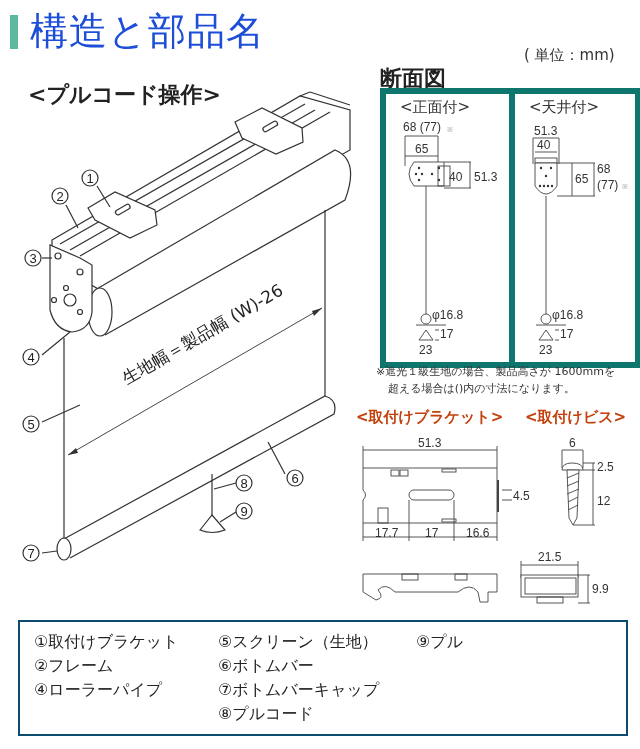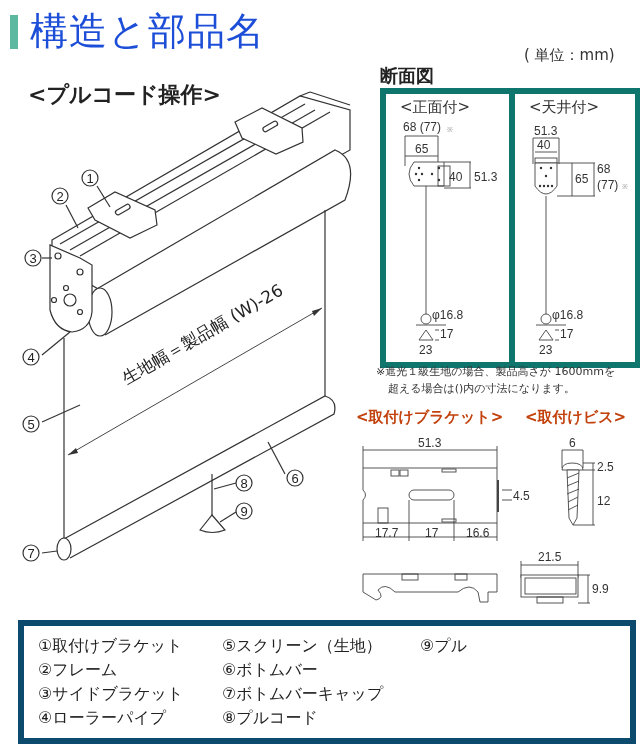--- a/index.html
+++ b/index.html
@@ -2,27 +2,27 @@
 <html><head>
   <meta charset="utf-8">
   <style>
     html, body { margin: 0; padding: 0; background: #ffffff; }
     body { width: 640px; height: 749px; position: relative; overflow: hidden; font-family: "DejaVu Sans", sans-serif; color: #222; }
     .abs { position: absolute; }
     .title-bar { left: 10px; top: 15px; width: 8px; height: 34px; background: #5cb99f; }
     .title { left: 30px; top: 6px; font-size: 38px; color: #1d4ed8; letter-spacing: 1px; }
     .subtitle { left: 28px; top: 80px; font-size: 22px; font-weight: bold; color: #222; }
     .unit { left: 524px; top: 46px; font-size: 15px; color: #333; }
-    .section-title { left: 380px; top: 64px; font-size: 18px; font-weight: bold; color: #222; }
+    .section-title { left: 380px; top: 64px; font-size: 22px; font-weight: bold; color: #222; }
     .panel { border: 6px solid #0f766e; background: #fff; }
     .panel-title { font-size: 15px; color: #333; position: absolute; }
     .dim { font-size: 11px; color: #333; position: absolute; font-family: "Liberation Sans", sans-serif; }
     .note { left: 376px; top: 363px; font-size: 11px; color: #333; line-height: 17px; width: 262px; }
     .bk-title { font-size: 15px; color: #c2410c; position: absolute; font-weight: bold; }
-    .legend { left: 18px; top: 620px; width: 606px; height: 112px; border: 6px solid #0c4a6e; }
+    .legend { left: 18px; top: 620px; width: 606px; height: 112px; border: 2px solid #0c4a6e; }
     .legend-col { position: absolute; top: 8px; font-size: 16px; line-height: 24px; color: #222; }
     .legend-item { white-space: nowrap; }
     svg { position: absolute; left: 0; top: 0; }
     .callout { font-size: 13px; font-family: "Liberation Sans", sans-serif; }
   </style>
 </head>
 <body>
 
 <div class="abs title-bar"></div>
 <div class="abs title">構造と部品名</div>
@@ -256,21 +256,20 @@
 <div class="dim" style="left:569px; top:436px; font-size:12px;">6</div>
 <div class="dim" style="left:597px; top:460px; font-size:12px;">2.5</div>
 <div class="dim" style="left:597px; top:494px; font-size:12px;">12</div>
 <div class="dim" style="left:538px; top:550px; font-size:12px;">21.5</div>
 <div class="dim" style="left:592px; top:582px; font-size:12px;">9.9</div>
 
 <div class="abs legend">
   <div class="legend-col" style="left:14px;">
     <div class="legend-item">①取付けブラケット</div>
     <div class="legend-item">②フレーム</div>
-    <div class="legend-item">③サイドブラケット</div>
     <div class="legend-item">④ローラーパイプ</div>
   </div>
   <div class="legend-col" style="left:198px;">
     <div class="legend-item">⑤スクリーン（生地）</div>
     <div class="legend-item">⑥ボトムバー</div>
     <div class="legend-item">⑦ボトムバーキャップ</div>
     <div class="legend-item">⑧プルコード</div>
   </div>
   <div class="legend-col" style="left:396px;">
     <div class="legend-item">⑨プル</div>

